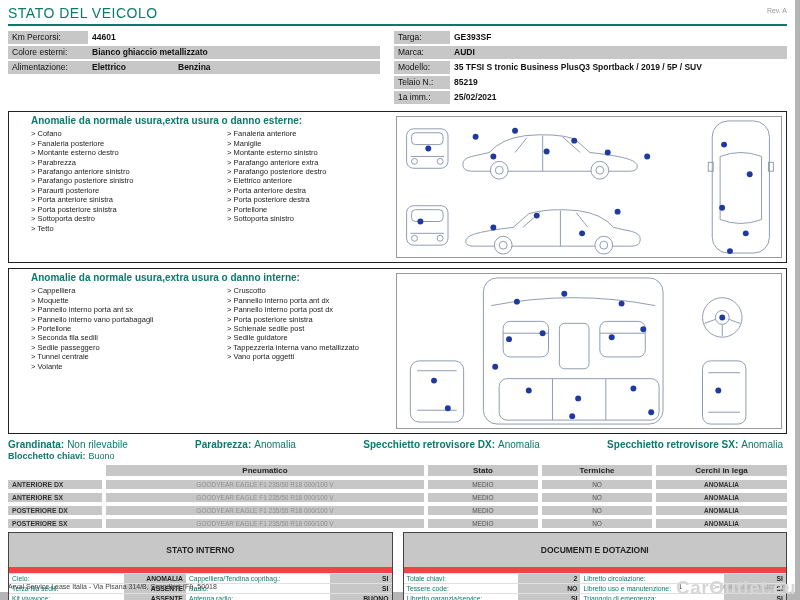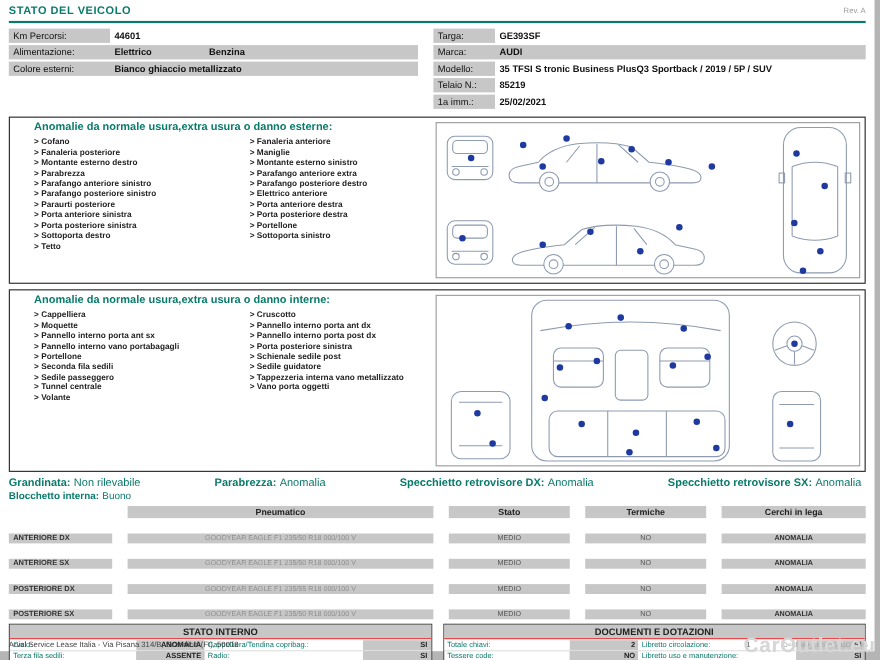--- a/index.html
+++ b/index.html
@@ -1,68 +1,68 @@
 <!DOCTYPE html>
 <html><head>
 <meta charset="utf-8">
 <style>
   * { box-sizing: border-box; margin: 0; padding: 0; }
   html, body { width: 800px; height: 600px; }
   body { background: #b5b5b5; font-family: "Liberation Sans", sans-serif; position: relative; overflow: hidden; }
   .page { position: absolute; top: 0; left: 0; width: 795px; height: 592px; background: #fff; padding: 5px 8px; }
 
   .header { display: flex; justify-content: space-between; align-items: flex-start; }
-  .title { color: #0a7a6b; font-size: 10px; font-weight: bold; letter-spacing: .5px; }
+  .title { color: #0a7a6b; font-size: 14px; font-weight: normal; letter-spacing: .5px; }
   .rev { font-size: 7px; color: #999; margin-top: 2px; }
   .rule { border-top: 2px solid #0a7a6b; margin: 3px 0 5px; }
 
   .info { display: flex; gap: 14px; margin-bottom: 5px; }
   .info-left { width: 372px; }
   .info-right { flex: 1; }
   .irow { display: flex; margin-bottom: 2px; font-size: 8.5px; line-height: 1.3; }
   .lbl { background: #c7c7c7; padding: 1px 4px; flex-shrink: 0; color: #111; }
-  .info-left .lbl { width: 92px; }
+  .info-left .lbl { width: 80px; }
   .info-right .lbl { width: 56px; }
   .val { font-weight: bold; padding: 1px 4px; color: #111; flex: 1; }
   .val.gray { background: #c7c7c7; }
   .fuelwrap { display: flex; }
   .fuel1 { width: 86px; font-weight: bold; }
   .fuel2 { font-weight: bold; }
 
   .section { border: 1px solid #222; position: relative; padding: 3px 22px; margin-bottom: 5px; }
   .section.ext { height: 152px; }
   .section.int { height: 166px; }
   .sec-title { color: #0a7a6b; font-weight: bold; font-size: 10px; }
-  .cols { display: flex; width: 392px; font-weight: bold; }
+  .cols { display: flex; width: 392px; }
   .cols ul { list-style: none; width: 196px; margin-top: 3px; font-size: 7.5px; line-height: 1.26; color: #222; }
   .cols li { padding-left: 9px; text-indent: -9px; }
   .cols li::before { content: "> "; }
   .diagram { position: absolute; top: 4px; right: 4px; bottom: 4px; width: 386px; border: 1px solid #999; background: #fff; }
   .diagram svg { width: 100%; height: 100%; display: block; }
   .outline { stroke: #8e9bb0; fill: #fff; stroke-width: 1; }
   .thin { stroke: #8e9bb0; fill: none; stroke-width: 1; }
   .dot { fill: #1e3a9e; }
 
   .statusline { display: flex; justify-content: space-between; font-size: 10px; margin: 2px 0 1px; padding-right: 4px; }
   .slbl { font-weight: bold; color: #0a7a6b; }
   .sval { color: #0a7a6b; margin-left: 3px; }
   .status2 { font-size: 9px; margin-bottom: 4px; }
 
-  .tgrid { display: grid; grid-template-columns: 94px 1fr 110px 110px 131px; gap: 14px; margin-bottom: 4px; }
+  .tgrid { display: grid; grid-template-columns: 94px 1fr 110px 110px 131px; gap: 4px; margin-bottom: 4px; }
   .tcell { background: #c7c7c7; padding: 1px 2px; text-align: center; }
   .tcell.blank { background: #fff; }
   .th { font-weight: bold; font-size: 8px; color: #222; }
   .tpos { font-size: 6.8px; font-weight: bold; text-align: left; padding-left: 4px; color: #333; }
   .tspec { font-size: 6.5px; color: #8f8f8f; }
   .tval { font-size: 6.5px; color: #555; }
   .tcer { font-size: 6.5px; font-weight: bold; color: #333; }
 
   .btables { display: flex; gap: 10px; }
   .btable { flex: 1; border: 1px solid #444; }
-  .bhead { background: #c7c7c7; text-align: center; font-weight: bold; font-size: 8.5px; padding: 1px; color: #222; border-bottom: 1px solid #ef4444; }
+  .bhead { background: #c7c7c7; text-align: center; font-weight: bold; font-size: 8.5px; padding: 12px; color: #222; border-bottom: 6px solid #ef4444; }
   .brow { display: grid; border-top: 1px solid #e0e0e0; }
   .brow:first-of-type { border-top: none; }
   .bl { font-size: 6.8px; color: #0a7a6b; padding: 1px 3px; background: #fff; white-space: nowrap; overflow: hidden; }
   .bv { font-size: 6.8px; font-weight: bold; text-align: right; padding: 1px 3px; background: #c7c7c7; color: #222; }
   .g4 { grid-template-columns: 1fr 62px 1.25fr 62px; }
   .g6 { grid-template-columns: 1fr 36px .95fr 36px .95fr 36px; }
   .g2 { grid-template-columns: 110px 1fr; }
 
   .footer { position: absolute; bottom: 2px; left: 8px; right: 6px; display: flex; align-items: baseline; font-size: 7px; color: #444; }
   .fcompany { flex: 1; }
@@ -81,29 +81,29 @@
   </div>
   <div class="rule"></div>
 
   <div class="info">
     <div class="info-left">
       <div class="irow">
         <span class="lbl">Km Percorsi:</span>
         <span class="val">44601</span>
       </div>
       <div class="irow">
+        <span class="lbl">Colore esterni:</span>
+        <span class="val gray">Bianco ghiaccio metallizzato</span>
+      </div>
+      <div class="irow">
         <span class="lbl">Alimentazione:</span>
         <span class="val gray fuelwrap">
           <span class="fuel1">Elettrico</span>
           <span class="fuel2">Benzina</span>
         </span>
-      </div>
-      <div class="irow">
-        <span class="lbl">Colore esterni:</span>
-        <span class="val gray">Bianco ghiaccio metallizzato</span>
       </div>
     </div>
     <div class="info-right">
       <div class="irow">
         <span class="lbl">Targa:</span>
         <span class="val">GE393SF</span>
       </div>
       <div class="irow">
         <span class="lbl">Marca:</span>
         <span class="val gray">AUDI</span>
@@ -289,21 +289,21 @@
     </div>
   </div>
 
   <div class="statusline">
     <span class="pair"><span class="slbl">Grandinata:</span><span class="sval">Non rilevabile</span></span>
     <span class="pair"><span class="slbl">Parabrezza:</span><span class="sval">Anomalia</span></span>
     <span class="pair"><span class="slbl">Specchietto retrovisore DX:</span><span class="sval">Anomalia</span></span>
     <span class="pair"><span class="slbl">Specchietto retrovisore SX:</span><span class="sval">Anomalia</span></span>
   </div>
   <div class="status2">
-    <span class="slbl">Blocchetto interna:</span><span class="sval">Buono</span>
+    <span class="slbl">Blocchetto chiavi:</span><span class="sval">Buono</span>
   </div>
 
   <div class="tgrid">
     <div class="tcell blank"></div>
     <div class="tcell th">Pneumatico</div>
     <div class="tcell th">Stato</div>
     <div class="tcell th">Termiche</div>
     <div class="tcell th">Cerchi in lega</div>
 
     <div class="tcell tpos">ANTERIORE DX</div>

